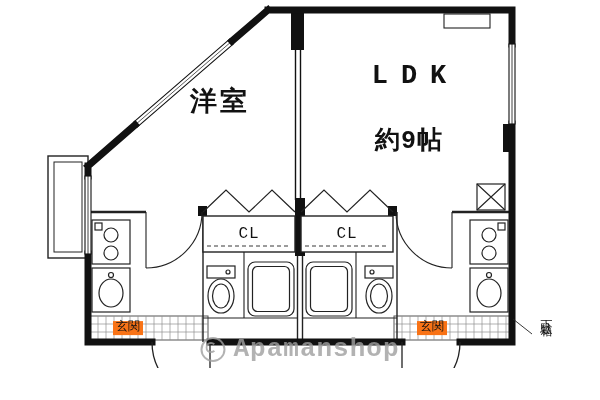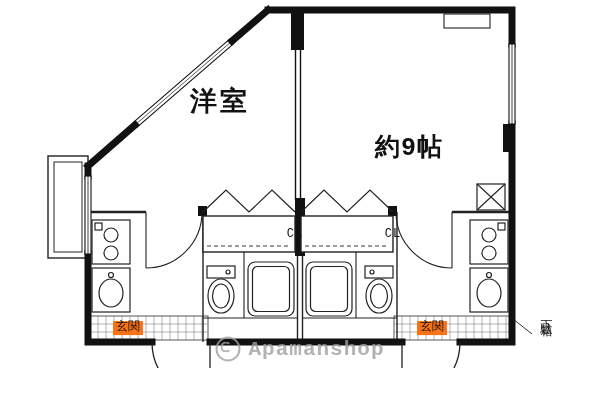--- a/index.html
+++ b/index.html
@@ -3,31 +3,31 @@
 <meta charset="utf-8">
 <style>
   html,body{margin:0;padding:0;background:#fff;}
   .stage{position:relative;width:600px;height:368px;background:#fff;overflow:hidden;
          font-family:Liberation Mono, monospace;color:#111;}
   .plan-svg{position:absolute;left:0;top:0;}
   .lbl{position:absolute;transform:translate(-50%,-50%);white-space:nowrap;color:#111;}
   .room-name{font-size:27px;font-weight:600;letter-spacing:3px;}
   .room-size{font-size:25px;font-weight:600;letter-spacing:1px;}
   .ldk-name{letter-spacing:13px;padding-left:13px;}
-  .cl-lbl{font-size:12px;font-weight:500;letter-spacing:1px;margin-left:46px;}
+  .cl-lbl{font-size:16px;font-weight:500;letter-spacing:1px;}
   .genkan-lbl{font-size:12px;font-weight:500;background:#f97316;padding:0 3px;line-height:1.15;}
   .vertical-lbl{position:absolute;writing-mode:vertical-rl;text-orientation:upright;
                 font-size:12px;letter-spacing:3px;transform:translate(-50%,0);color:#111;}
   .watermark{position:absolute;left:300px;top:349px;transform:translate(-50%,-50%);
              display:flex;align-items:center;gap:8px;color:#a0a0a0;opacity:.8;}
   .wm-logo{width:21px;height:21px;border:2.5px solid #a0a0a0;border-radius:50%;
            position:relative;flex:0 0 auto;}
   .wm-logo::after{content:"";position:absolute;left:3px;top:3px;width:7px;height:7px;
                   border:2px solid #a0a0a0;border-right-color:transparent;border-radius:50%;}
-  .wm-text{font-size:21px;font-weight:700;letter-spacing:1px;}
+  .wm-text{font-size:26px;font-weight:700;letter-spacing:1px;}
 </style>
 </head>
 <body>
 
 <div class="stage">
 
   <svg class="plan-svg" width="600" height="400" viewBox="0 0 600 400">
 
     <g stroke="#8f8f8f" stroke-width="0.7" fill="none">
       <rect x="90" y="316" width="118" height="24" stroke="#555" stroke-width="1"></rect>
@@ -164,21 +164,22 @@
       <path d="M460 342A58 58 0 0 1 402 400M402 342V400"></path>
     </g>
 
     <g stroke="#222" stroke-width="0.9">
       <path d="M532 334L513 319"></path>
     </g>
   </svg>
 
   <div class="lbl room-name" style="left:220px;top:101px;">洋室</div>
 
-  <div class="lbl room-size" style="left:409px;top:139px;margin-top:7px;">約9帖</div>
+  <div class="lbl room-name ldk-name" style="left:409px;top:76px;">LDK</div>
+  <div class="lbl room-size" style="left:409px;top:139px;">約9帖</div>
 
   <div class="lbl cl-lbl" style="left:249px;top:234px;">CL</div>
   <div class="lbl cl-lbl" style="left:347px;top:234px;">CL</div>
 
   <div class="lbl genkan-lbl" style="left:128px;top:328px;">玄関</div>
   <div class="lbl genkan-lbl" style="left:432px;top:328px;">玄関</div>
 
   <div class="vertical-lbl" style="left:545px;top:310px;">下駄箱</div>
 
   <div class="watermark">

